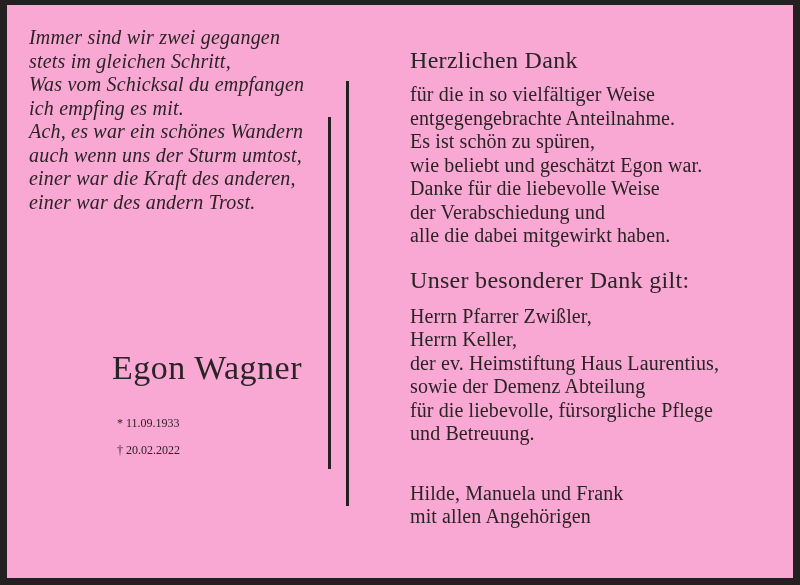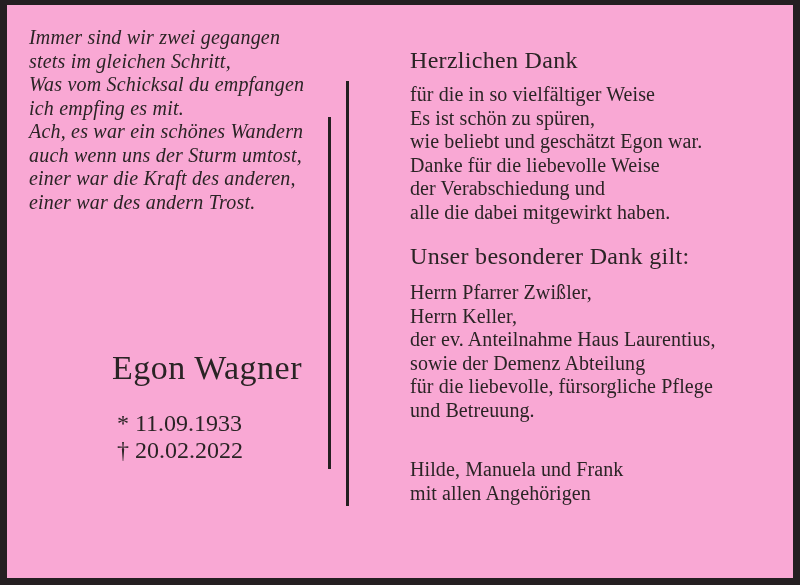--- a/index.html
+++ b/index.html
@@ -40,21 +40,21 @@
     font-size: 34px;
     line-height: 1;
     letter-spacing: 0.5px;
     white-space: nowrap;
     margin-left: 37px;
   }
   .life-dates {
     position: absolute;
     left: 110px;
     top: 405px;
-    font-size: 24px;
+    font-size: 12px;
     line-height: 27px;
     white-space: nowrap;
   }
   
   .rule {
     position: absolute;
     width: 3px;
     background: #241f21;
   }
   .rule-short { left: 321px; top: 112px; height: 352px; }
@@ -108,33 +108,34 @@
   <div class="life-dates">
     <div>* 11.09.1933</div>
     <div>† 20.02.2022</div>
   </div>
 
   <div class="thanks-col">
     <div class="heading">Herzlichen Dank</div>
 
     <div class="para para-thanks">
         <div>für die in so vielfältiger Weise</div>
+        <div>entgegengebrachte Anteilnahme.</div>
         <div>Es ist schön zu spüren,</div>
         <div>wie beliebt und geschätzt Egon war.</div>
         <div>Danke für die liebevolle Weise</div>
         <div>der Verabschiedung und</div>
         <div>alle die dabei mitgewirkt haben.</div>
       </div>
 
     <div class="heading heading-special">Unser besonderer Dank gilt:</div>
 
     <div class="para para-special">
         <div>Herrn Pfarrer Zwißler,</div>
         <div>Herrn Keller,</div>
-        <div>der ev. Anteilnahme Haus Laurentius,</div>
+        <div>der ev. Heimstiftung Haus Laurentius,</div>
         <div>sowie der Demenz Abteilung</div>
         <div>für die liebevolle, fürsorgliche Pflege</div>
         <div>und Betreuung.</div>
       </div>
 
     <div class="para para-signature">
         <div>Hilde, Manuela und Frank</div>
         <div>mit allen Angehörigen</div>
       </div>
   </div>

